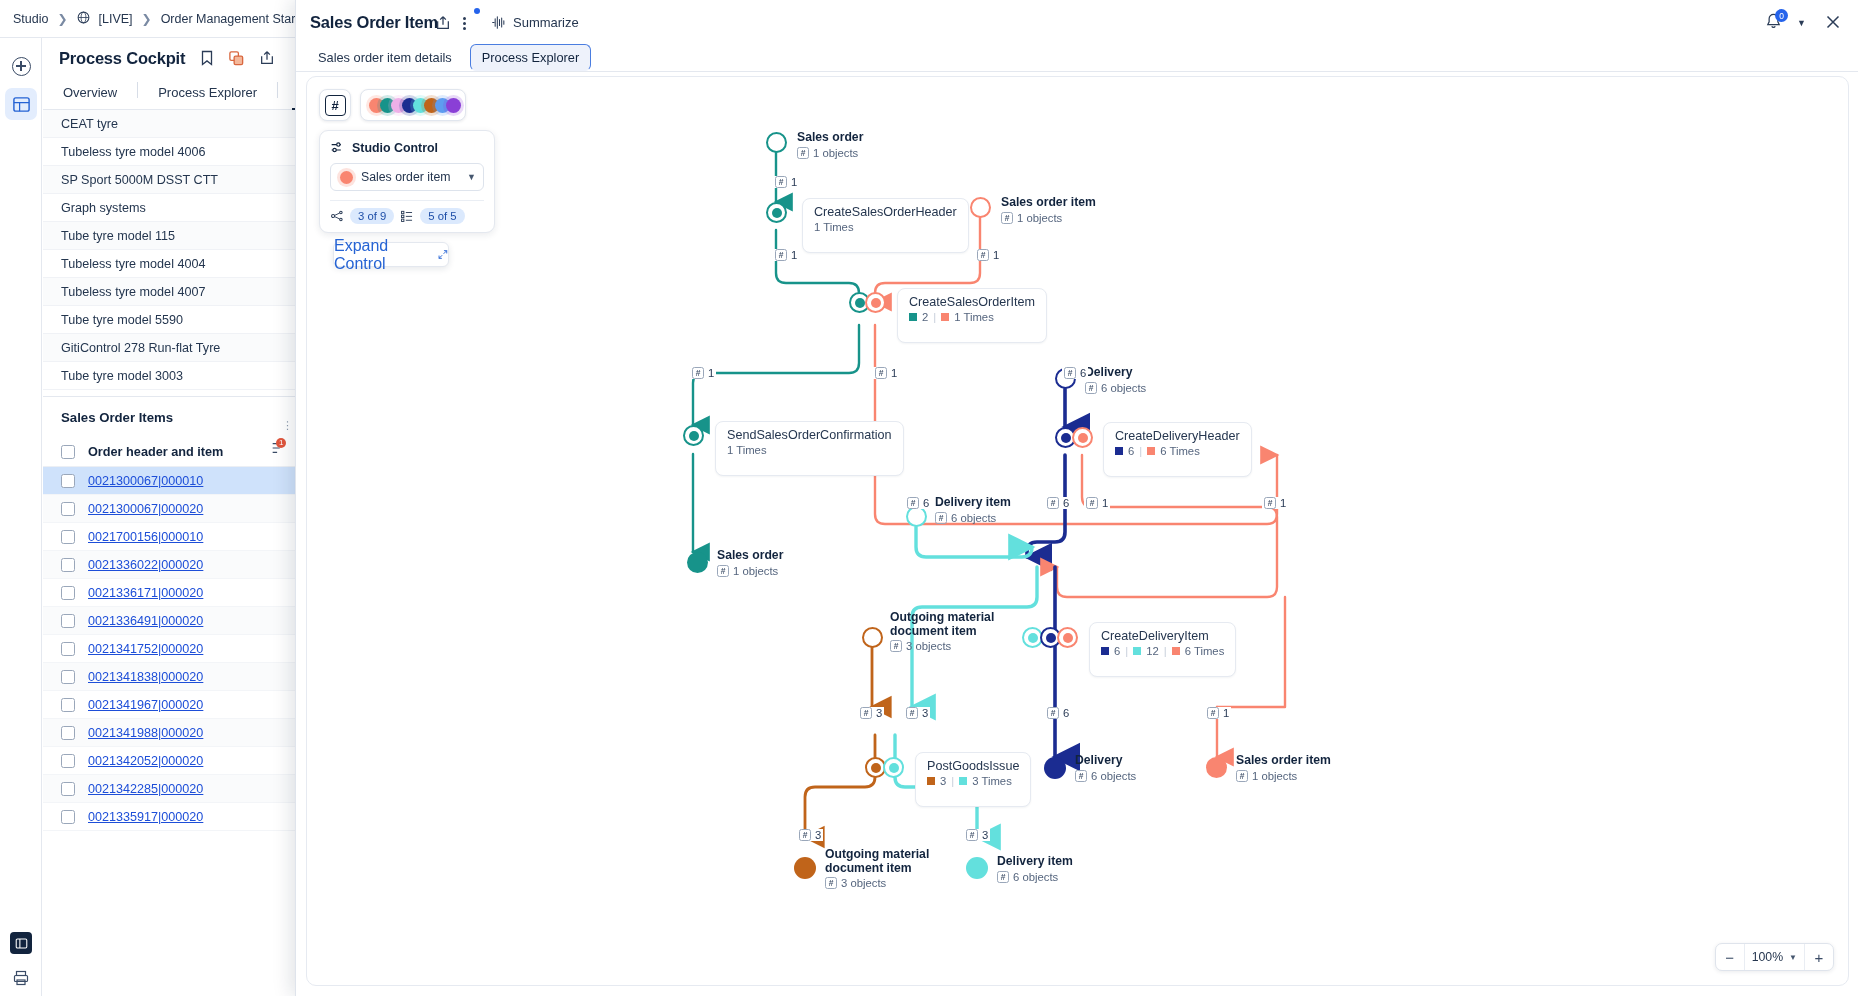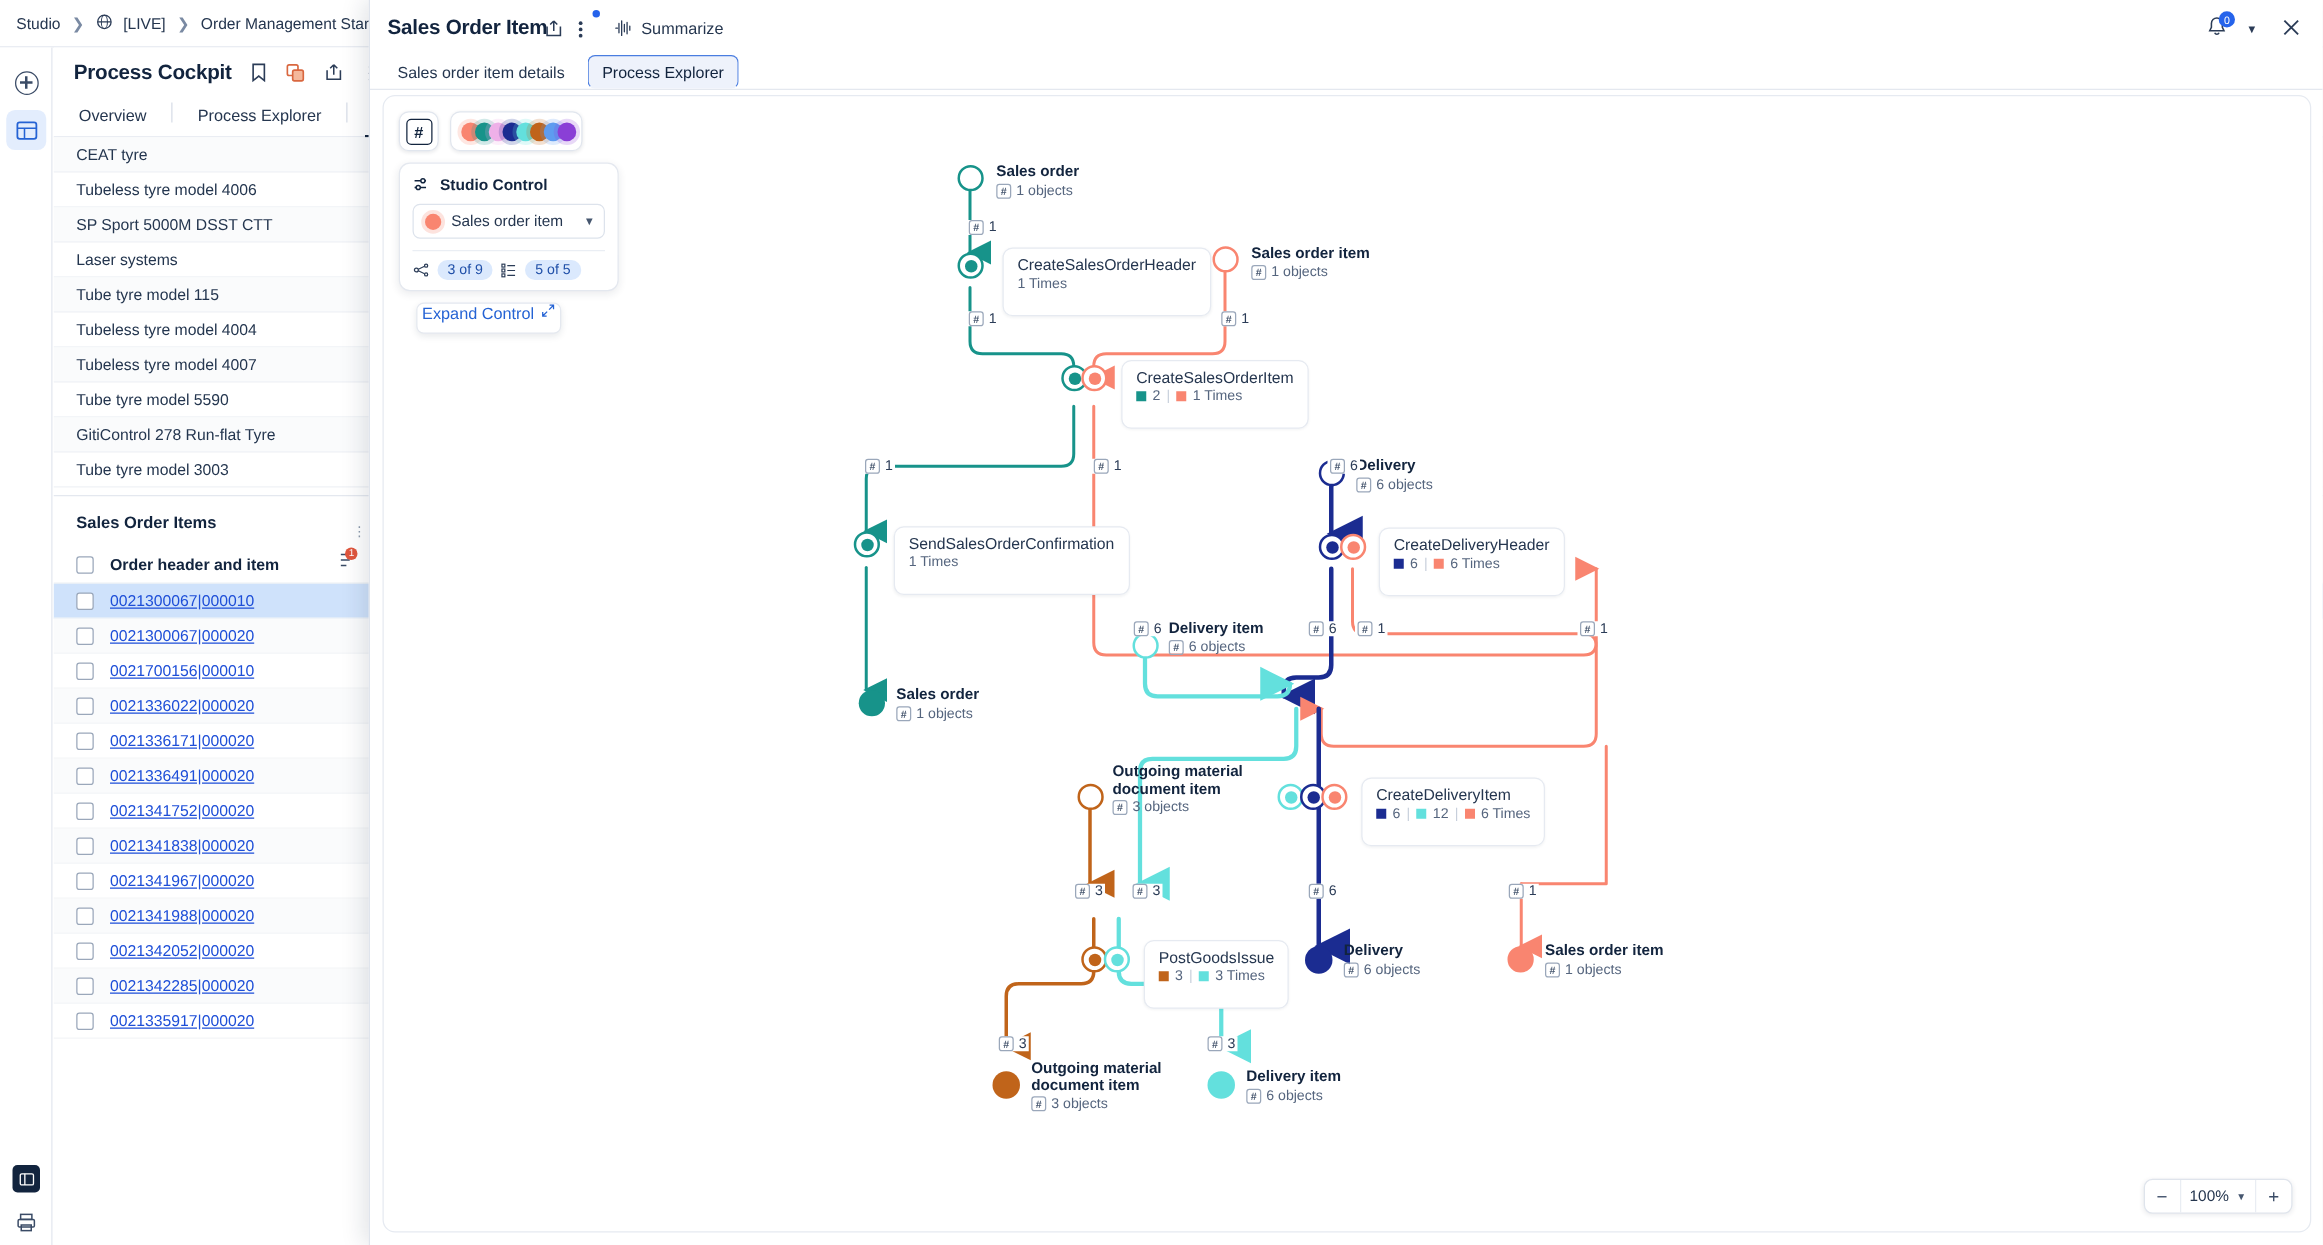--- a/index.html
+++ b/index.html
@@ -191,22 +191,22 @@
     display: flex; align-items: center; gap: 8px; padding: 0 7px; font-size: 12.3px; color: #25364f;
   }
   .gsel-dot { width: 13px; height: 13px; border-radius: 50%; background: #f98570; box-shadow: 0 0 0 3px #fde3de; margin-left: 2px;}
   .gsel-caret { margin-left: auto; font-size: 9px; color: #46576f; }
   .gctrl-hr { height: 1px; background: #eaeef4; margin: 9px 0 7px 0; }
   .gstats { display: flex; align-items: center; gap: 6px; }
   .chip { background: #dbe9fd; color: #1f4fa8; font-size: 11.3px; border-radius: 10px; padding: 2px 8px; }
   .expand {
     margin-top: 9px; margin-left: 14px; width: 116px; height: 25px; background: #fff;
     border: 1px solid #e4e8ef; border-radius: 6px; box-shadow: 0 2px 6px rgba(20,35,60,.1);
-    display: flex; align-items: flex-start; justify-content: center; gap: 6px;
-    font-size: 13px; color: #2563d4;
+    display: flex; align-items: center; justify-content: center; gap: 6px;
+    font-size: 16px; color: #2563d4;
   }
 
   
   .gl { position: absolute; font-size: 12.2px; font-weight: bold; color: #12243e; white-space: nowrap; }
   .gs { position: absolute; font-size: 11.3px; color: #55657e; white-space: nowrap; display: flex; align-items: center; gap: 4px;}
   .hashtag {
     display: inline-flex; align-items: center; justify-content: center;
     width: 12px; height: 12px; border: 1px solid #9aa7ba; border-radius: 2.5px;
     font-size: 8.5px; color: #47576f; font-weight: bold; line-height: 1;
   }
@@ -322,21 +322,21 @@
         <div class="prod-row">
           <span>CEAT tyre</span>
         </div>
         <div class="prod-row">
           <span>Tubeless tyre model 4006</span>
         </div>
         <div class="prod-row">
           <span>SP Sport 5000M DSST CTT</span>
         </div>
         <div class="prod-row">
-          <span>Laser systems</span>
+          <span>Graph systems</span>
         </div>
         <div class="prod-row">
           <span>Tube tyre model 115</span>
         </div>
         <div class="prod-row">
           <span>Tubeless tyre model 4004</span>
         </div>
         <div class="prod-row">
           <span>Tubeless tyre model 4007</span>
         </div>

